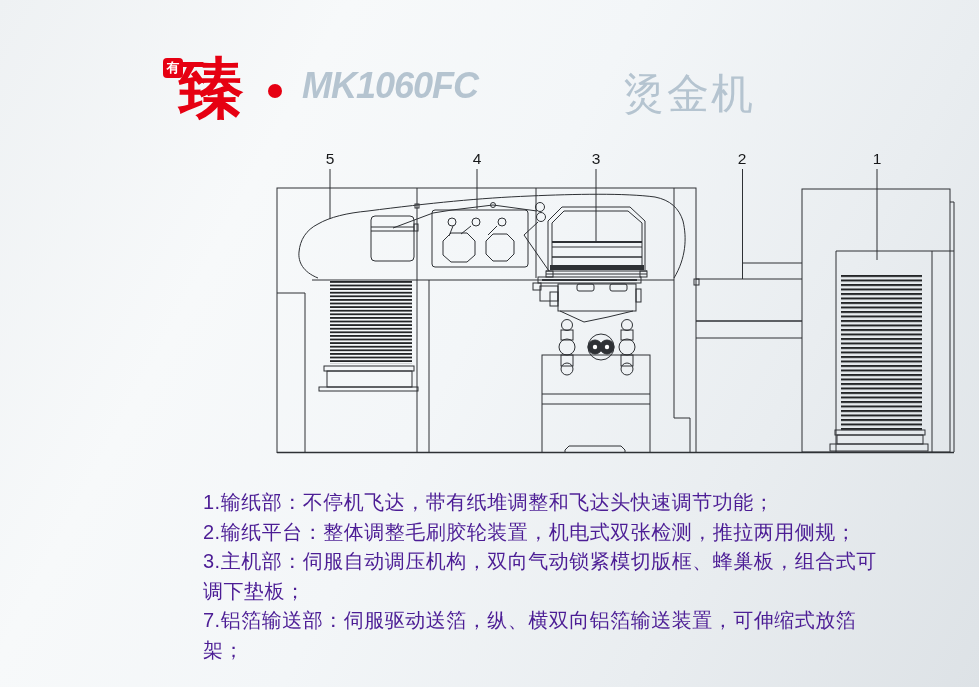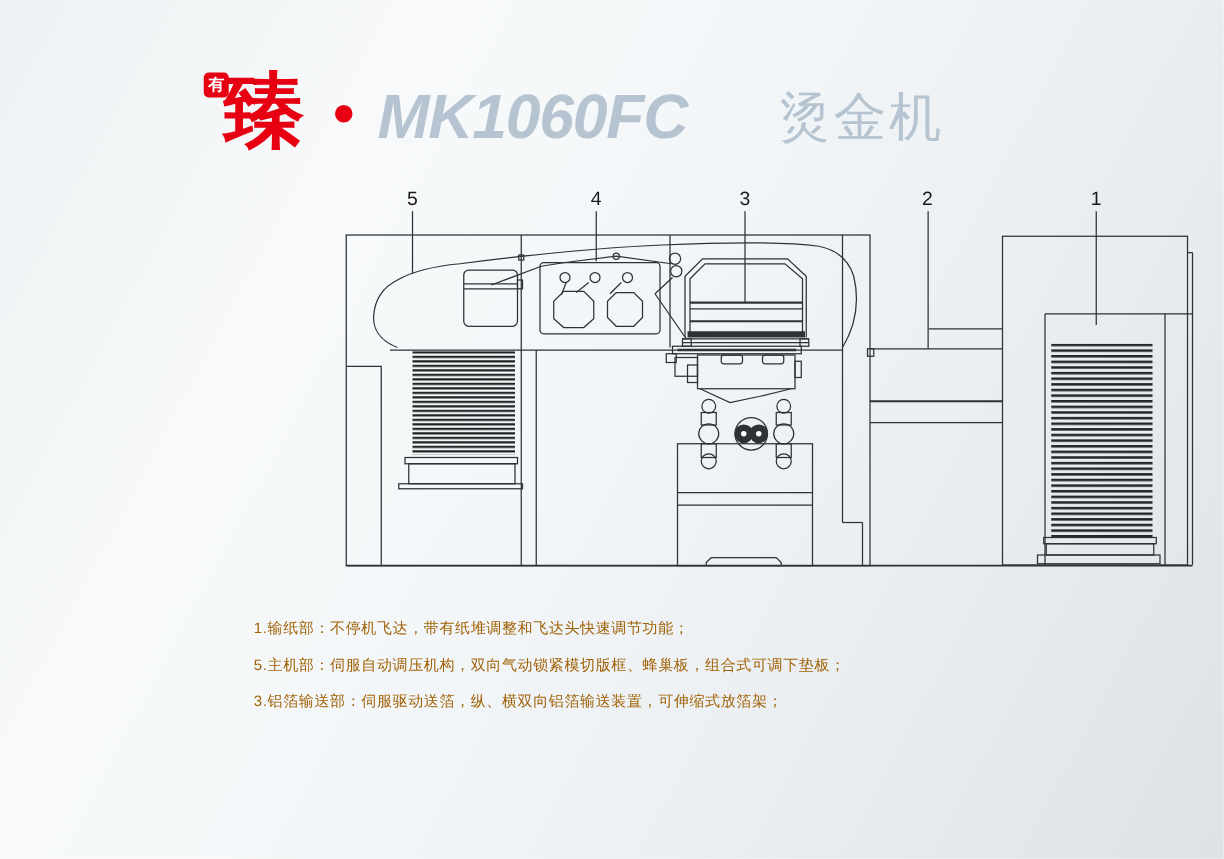--- a/index.html
+++ b/index.html
@@ -14,33 +14,33 @@
     position:absolute;left:163px;top:58px;width:20px;height:20px;
     border-radius:4px;display:flex;align-items:center;justify-content:center;
     color:#fff;font-size:13px;font-weight:700;
   }
   .logo-char{
     position:absolute;left:178px;top:55px;font-size:66px;line-height:1;
     font-weight:700;letter-spacing:0;
   }
   .logo-dot{position:absolute;left:268px;top:84px;width:14px;height:14px;border-radius:50%;}
   .model{
-    position:absolute;left:302px;top:68px;font-size:50px;line-height:1;
+    position:absolute;left:302px;top:68px;font-size:36px;line-height:1;
     font-style:italic;font-weight:900;letter-spacing:-1px;
   }
   .product{
     position:absolute;left:623px;top:73px;font-size:42px;line-height:1;
     font-weight:400;letter-spacing:2px;
   }
   
   svg.diagram{position:absolute;left:0;top:0;}
   
   .descriptions{
     position:absolute;left:203px;top:488px;width:680px;
-    font-size:12px;line-height:29.5px;color:#a16207;letter-spacing:0.5px;
+    font-size:20px;line-height:29.5px;color:#4c1d95;letter-spacing:0.5px;
   }
 </style>
 </head>
 <body>
 
 <div class="stage">
 
   <div>
     <div class="badge" style="background: rgb(230, 0, 18);">有</div>
     <div class="logo-char" style="color: rgb(230, 0, 18);">臻</div>
@@ -195,17 +195,18 @@
       <text x="330" y="164">5</text>
       <text x="477" y="164">4</text>
       <text x="596" y="164">3</text>
       <text x="742" y="164">2</text>
       <text x="877" y="164">1</text>
     </g>
   </svg>
 
   <div class="descriptions">
     <div>1.输纸部：不停机飞达，带有纸堆调整和飞达头快速调节功能；</div>
-    <div>5.主机部：伺服自动调压机构，双向气动锁紧模切版框、蜂巢板，组合式可调下垫板；</div>
-    <div>3.铝箔输送部：伺服驱动送箔，纵、横双向铝箔输送装置，可伸缩式放箔架；</div>
+    <div>2.输纸平台：整体调整毛刷胶轮装置，机电式双张检测，推拉两用侧规；</div>
+    <div>3.主机部：伺服自动调压机构，双向气动锁紧模切版框、蜂巢板，组合式可调下垫板；</div>
+    <div>7.铝箔输送部：伺服驱动送箔，纵、横双向铝箔输送装置，可伸缩式放箔架；</div>
   </div>
 
 </div>
 
 </body></html>

